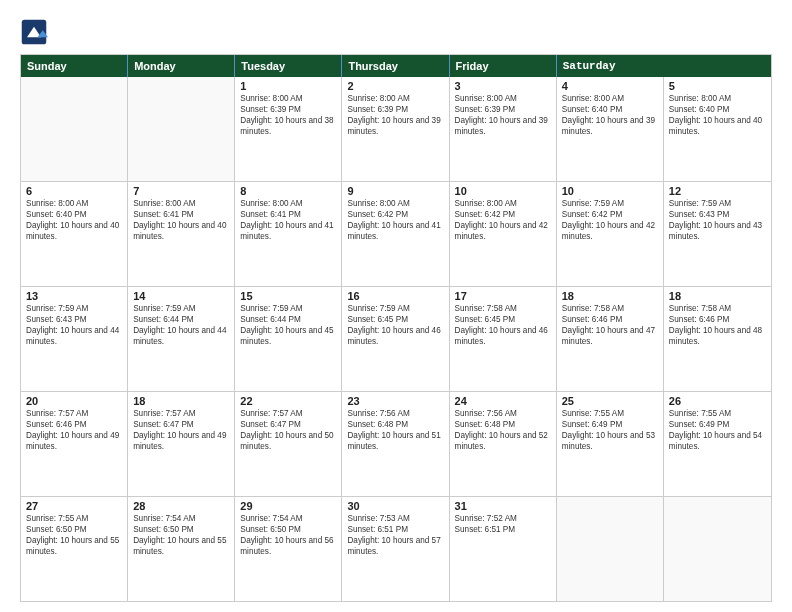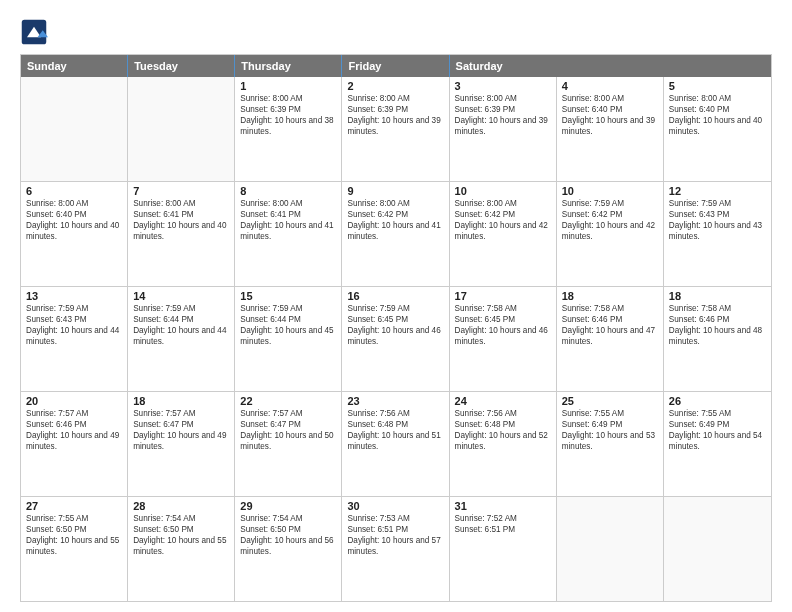--- a/index.html
+++ b/index.html
@@ -52,32 +52,33 @@
     }
     .calendar {
       flex: 1;
       display: flex;
       flex-direction: column;
       border: 1px solid #ccc;
     }
     .cal-header {
       display: grid;
       grid-template-columns: repeat(7, 1fr);
-      background: #737373;
+      background: #14532d;
     }
     .cal-header-cell {
       color: #fff;
       font-weight: bold;
       font-size: 11px;
       padding: 5px 6px;
       border-right: 1px solid #5090cc;
       text-align: left;
     }
     .cal-header-cell:last-child {
       border-right: none;
+      font-family: Liberation Mono, monospace;
     }
     .cal-body {
       flex: 1;
       display: flex;
       flex-direction: column;
     }
     .cal-row {
       display: grid;
       grid-template-columns: repeat(7, 1fr);
       flex: 1;
@@ -131,20 +132,21 @@
     </div>
     <div class="title-block">
       <div class="month-title"></div>
       <div class="subtitle"></div>
     </div>
   </div>
 
   <div class="calendar">
     <div class="cal-header" id="cal-header">
         <div class="cal-header-cell">Sunday</div>
+        <div class="cal-header-cell">Monday</div>
         <div class="cal-header-cell">Tuesday</div>
         <div class="cal-header-cell">Thursday</div>
         <div class="cal-header-cell">Friday</div>
         <div class="cal-header-cell">Saturday</div>
       </div>
     <div class="cal-body" id="cal-body">
         <div class="cal-row">
           <div class="cal-cell empty"></div>
           <div class="cal-cell empty"></div>
           <div class="cal-cell">

